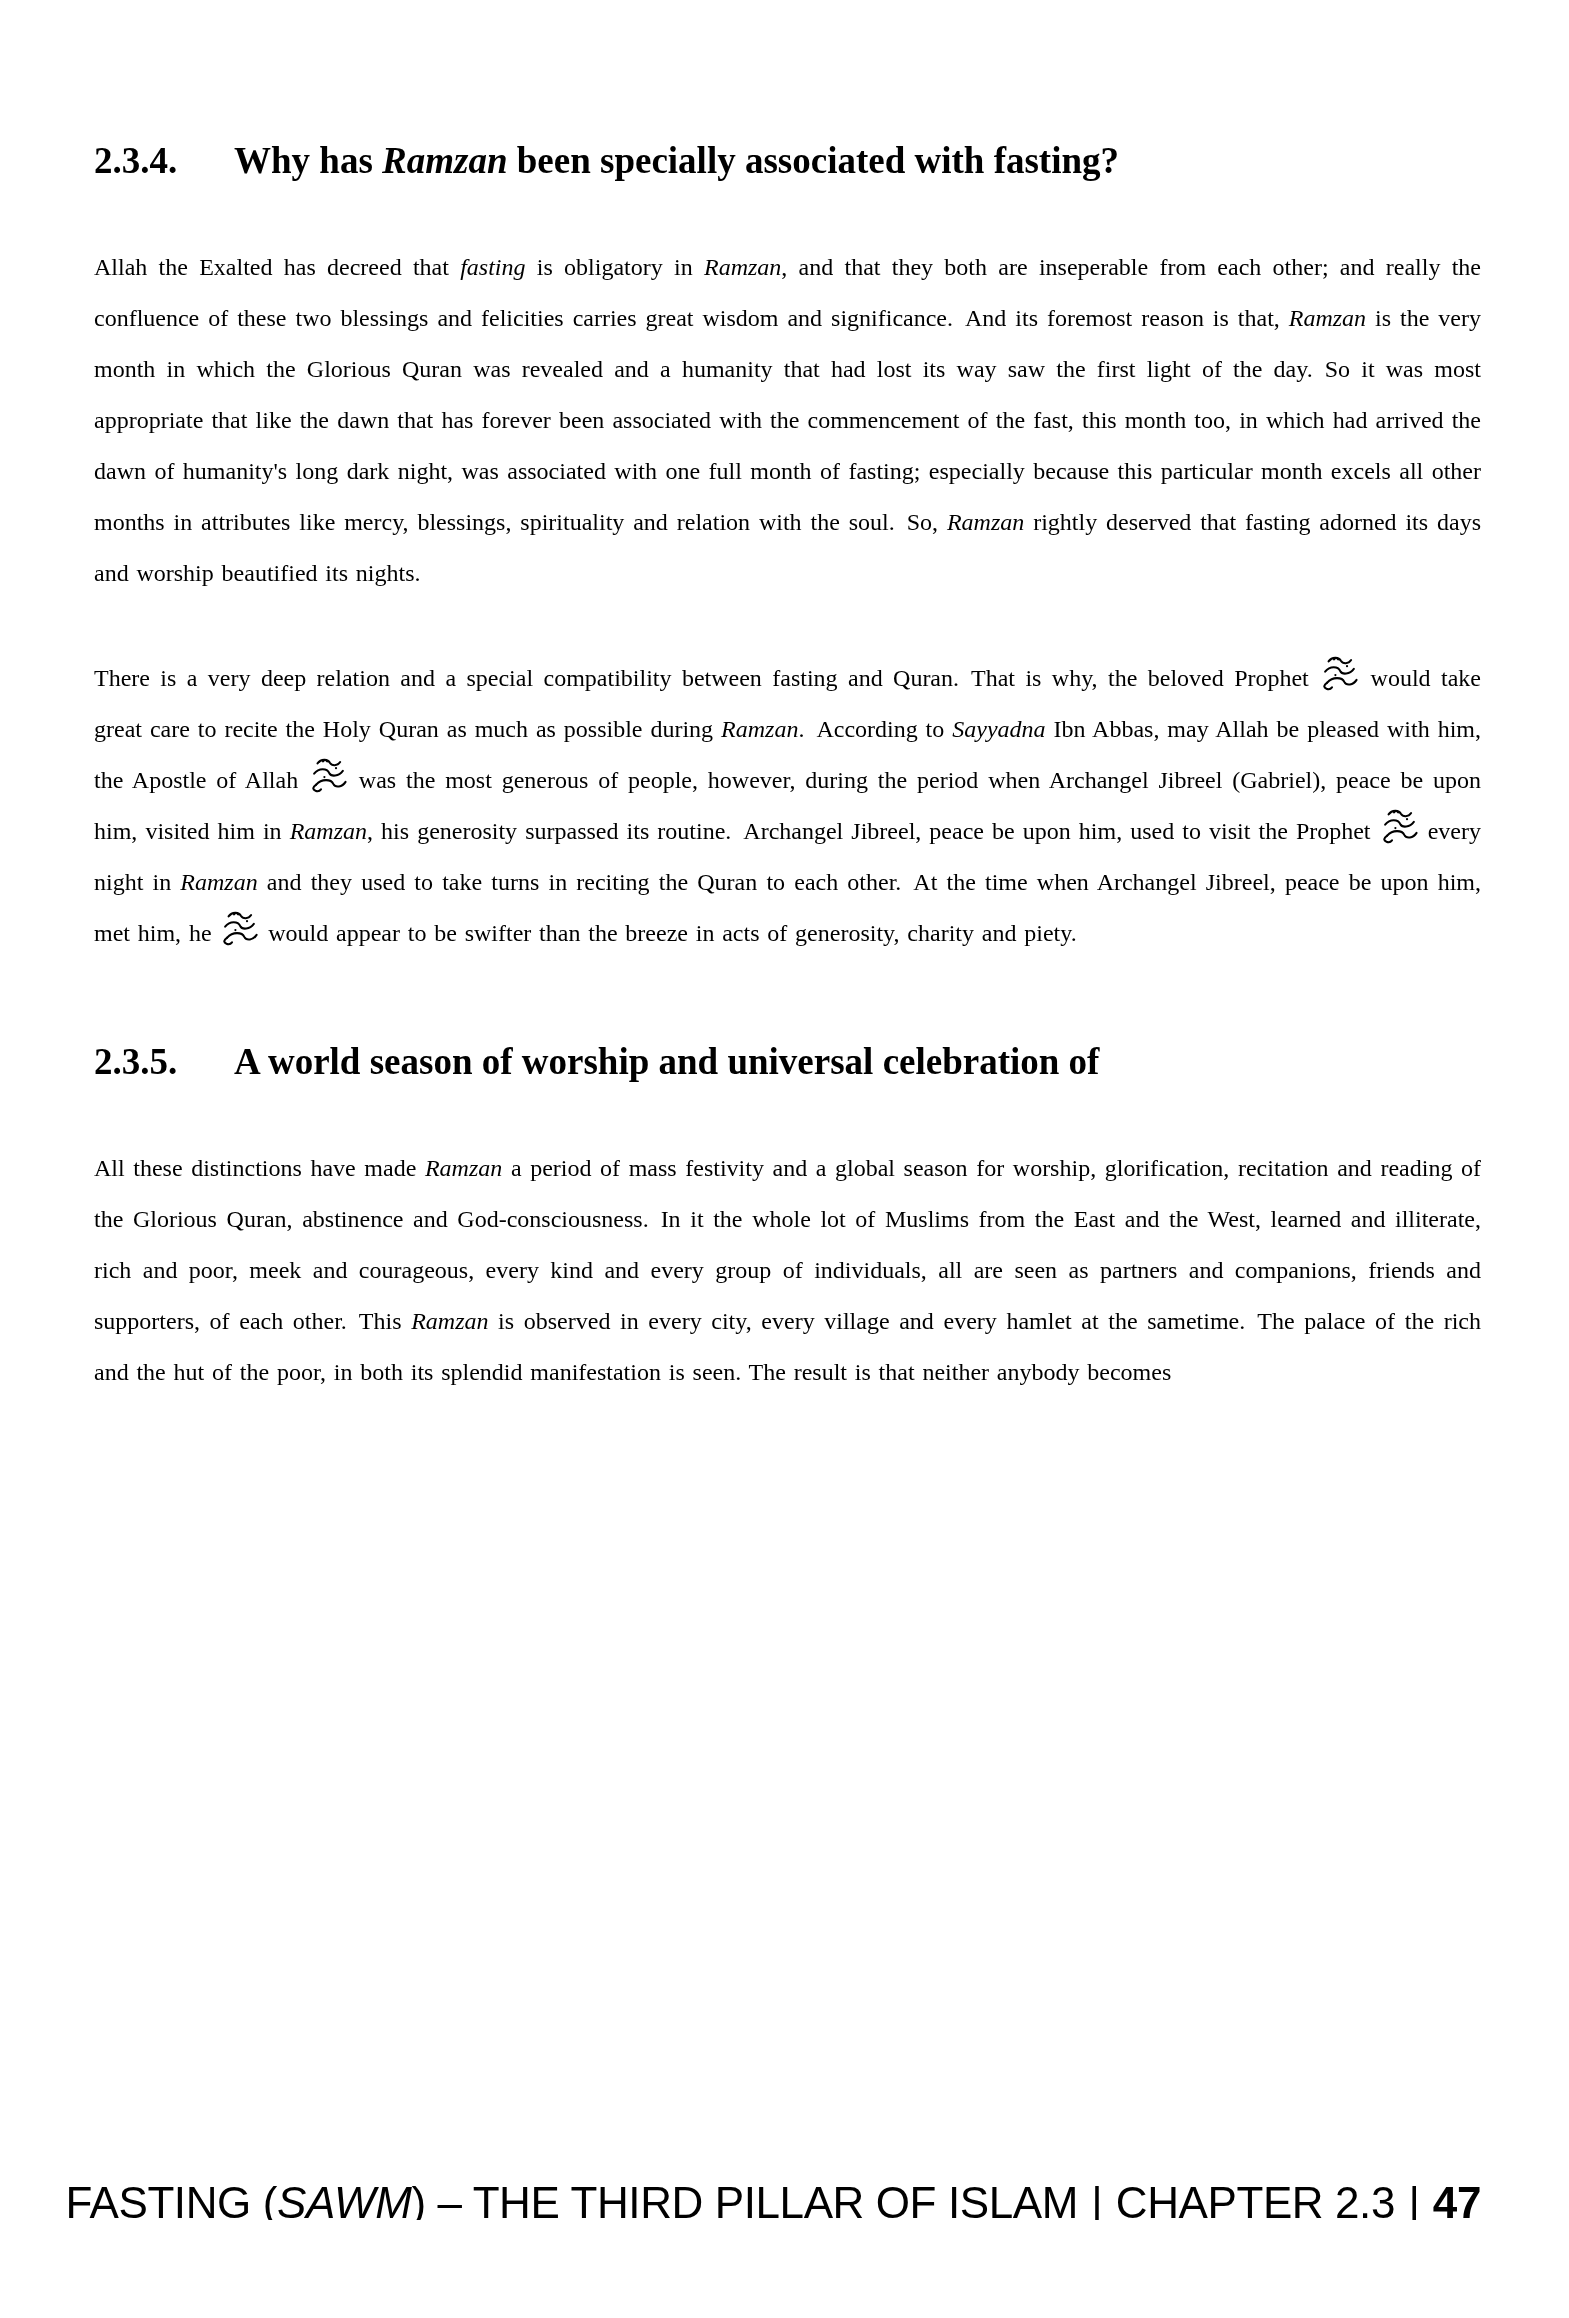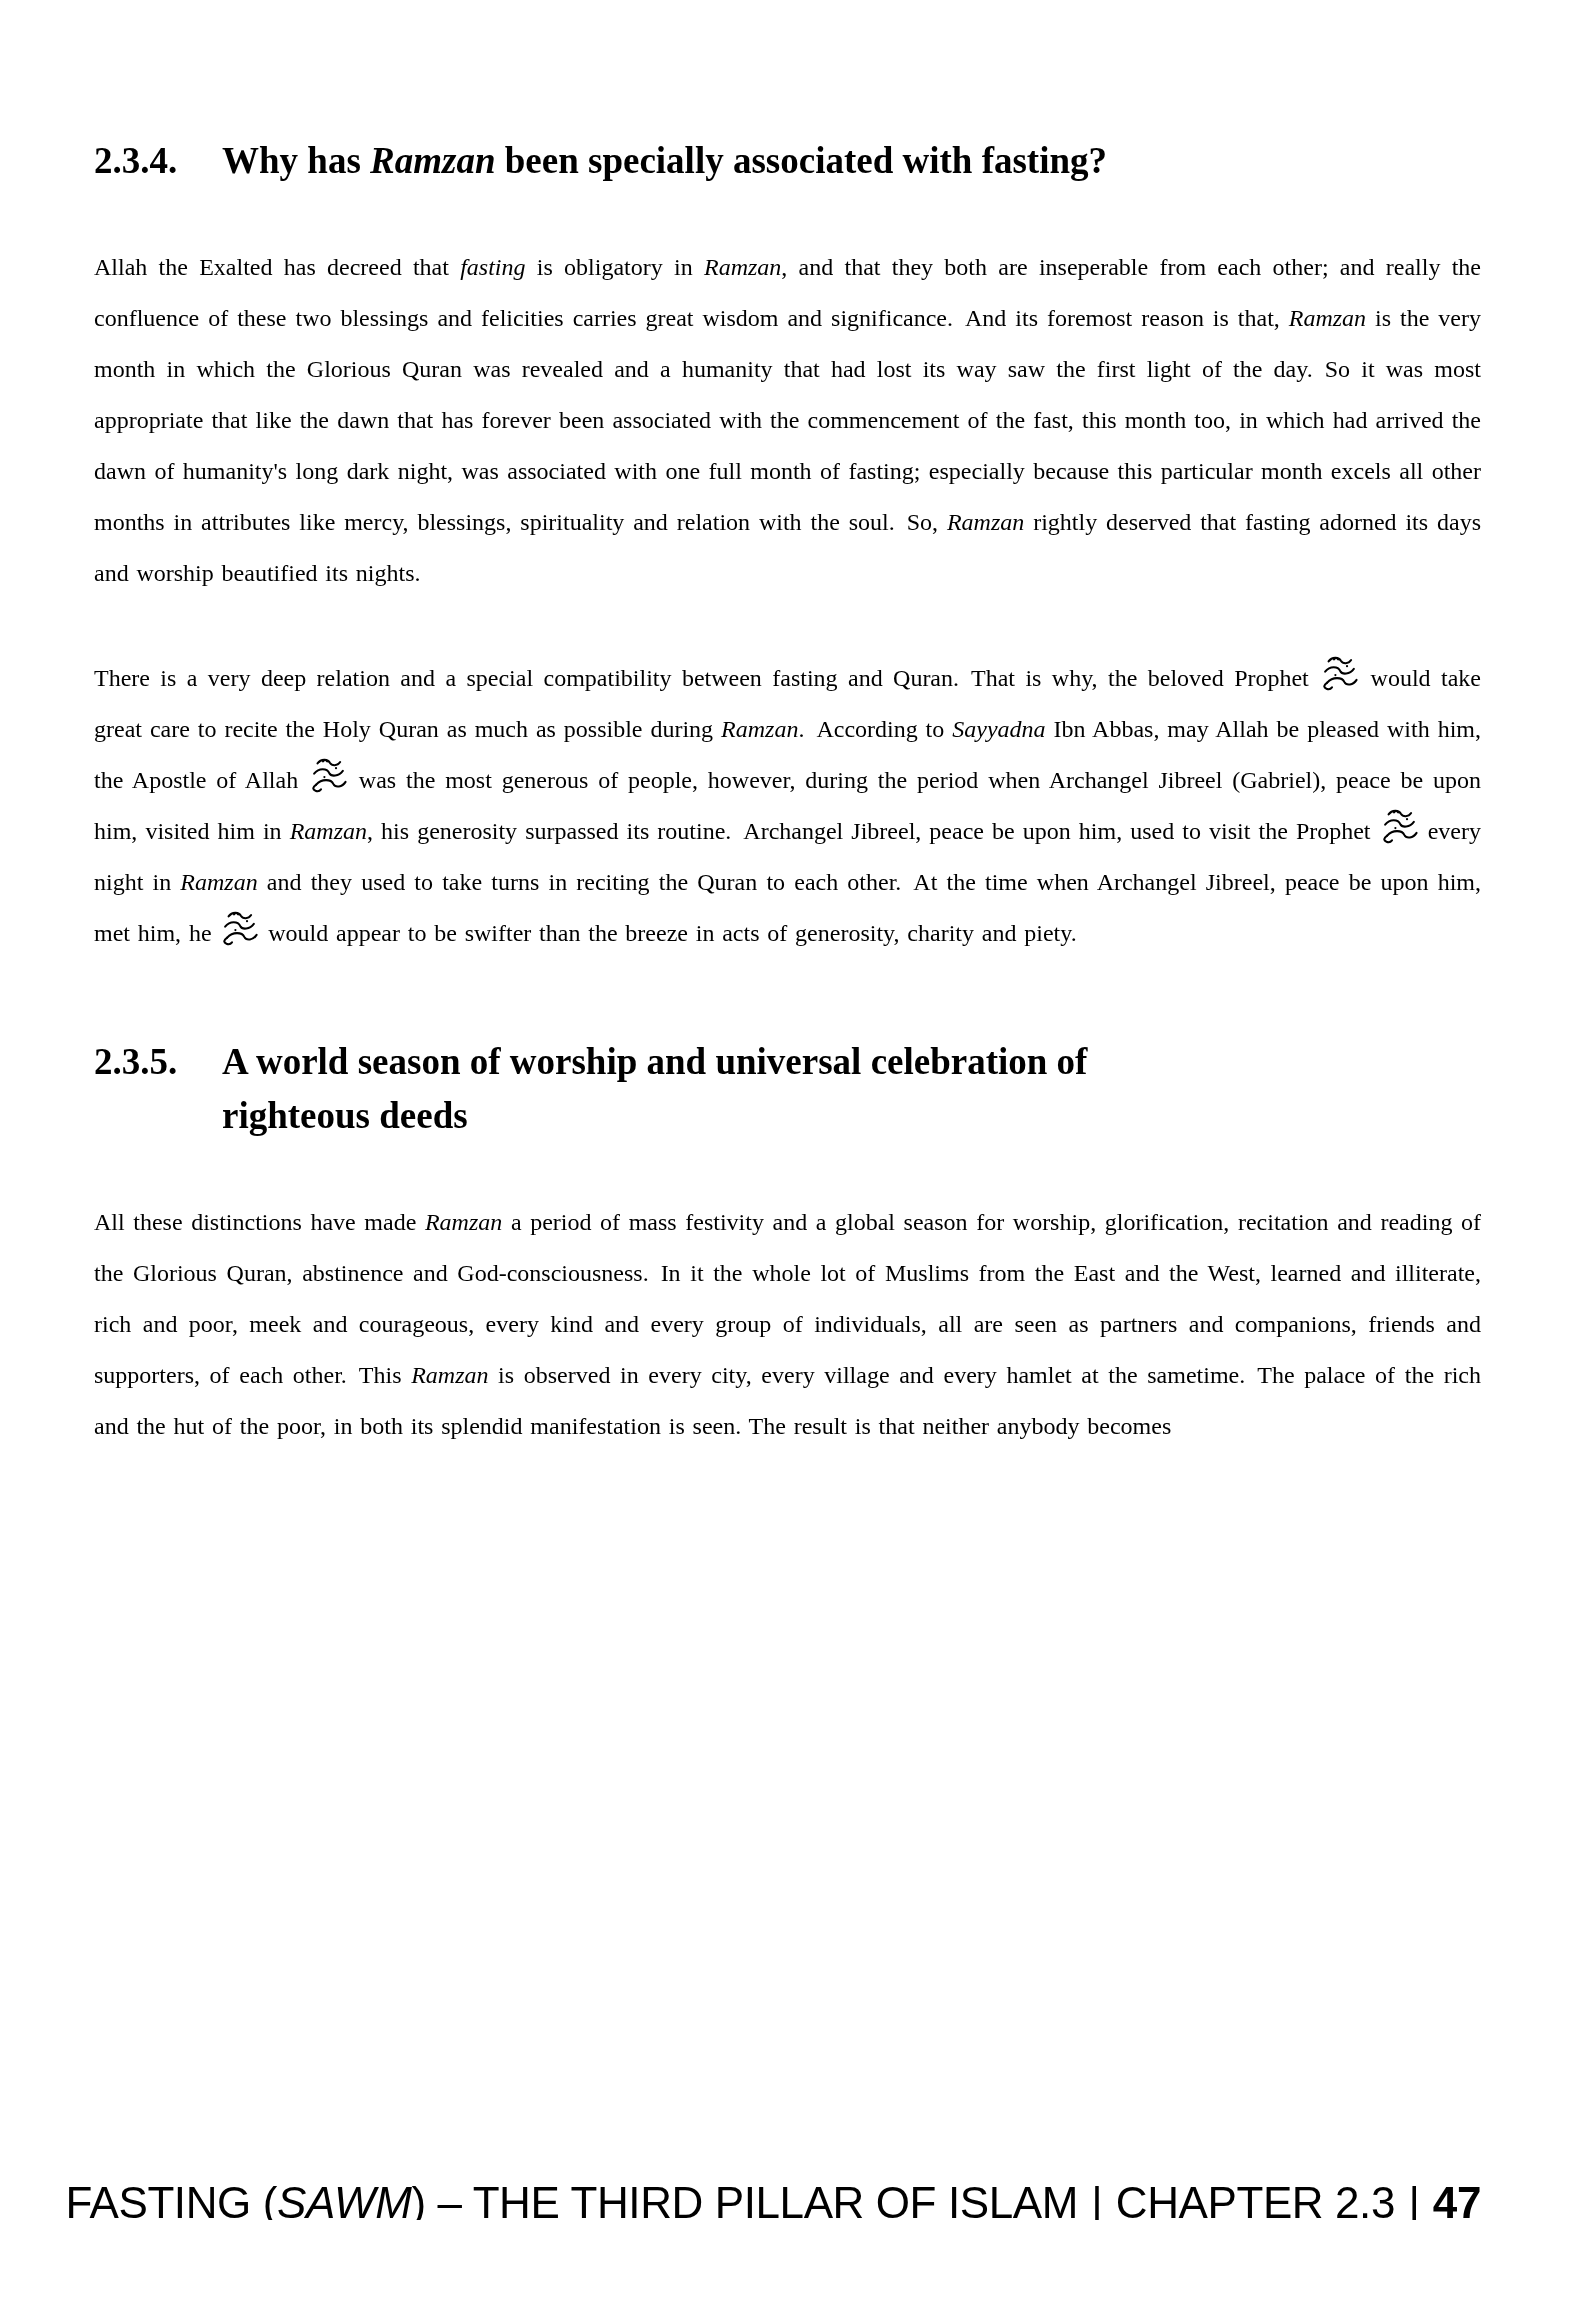--- a/index.html
+++ b/index.html
@@ -18,21 +18,21 @@
     top: 134px;
     width: 1387px;
   }
   .heading {
     display: flex;
     font-weight: bold;
     font-size: 37px;
     line-height: 54px;
   }
   .heading .h-num { min-width: 128px; flex: 0 0 auto; }
-  .heading .h-body { flex: 1 1 auto; }
+  .heading .h-body { flex: 1 1 auto; margin-left: 12px; }
   .heading-2 { margin-top: 76px; justify-content: flex-end; }
   .para {
     margin-top: 54px;
     font-size: 24px;
     line-height: 51px;
     text-align: justify;
     word-spacing: 1.8px;
   }
   .it { font-style: italic; }
   .b  { font-weight: bold; }
@@ -96,20 +96,19 @@
     <path d="M9 24 C 16 15, 28 16, 31 23 C 34 29, 45 28, 51 20"></path>
     <path d="M12 40 C 20 31, 34 32, 37 39 C 40 45, 50 44, 55 36"></path>
     <path d="M12 40 q-8 6, -1 9 q5 2, 8 -2"></path>
     <circle cx="41" cy="16" r="1.6" fill="#000" stroke="none"></circle>
     <circle cx="24" cy="29" r="1.6" fill="#000" stroke="none"></circle>
   </svg></span><span> would appear to be swifter than the breeze in acts of generosity, charity and piety.</span></div>
       <div class="heading heading-2">
         <span class="h-num">2.3.5.</span>
         <div class="h-body">
           <div class="h-line"><span>A world season of worship and universal celebration of</span></div>
-          <div class="h-line"><span>righteous deeds</span></div>
         </div>
       </div>
       <div class="para"><span>All these distinctions have made </span><span class="it">Ramzan</span><span> a period of mass festivity and a global season for worship, glorification, recitation and reading of the Glorious Quran, abstinence and God-consciousness. In it the whole lot of Muslims from the East and the West, learned and illiterate, rich and poor, meek and courageous, every kind and every group of individuals, all are seen as partners and companions, friends and supporters, of each other. This </span><span class="it">Ramzan</span><span> is observed in every city, every village and every hamlet at the sametime. The palace of the rich and the hut of the poor, in both its splendid manifestation is seen. The result is that neither anybody becomes</span></div>
     </div>
   <div class="footer" id="footer"><span>FASTING (</span><span class="it">SAWM</span><span>) – THE THIRD PILLAR OF ISLAM</span><span class="sep">|</span><span>CHAPTER 2.3</span><span class="sep">|</span><span class="b">47</span></div>
 </div>
 
 
 </body></html>

